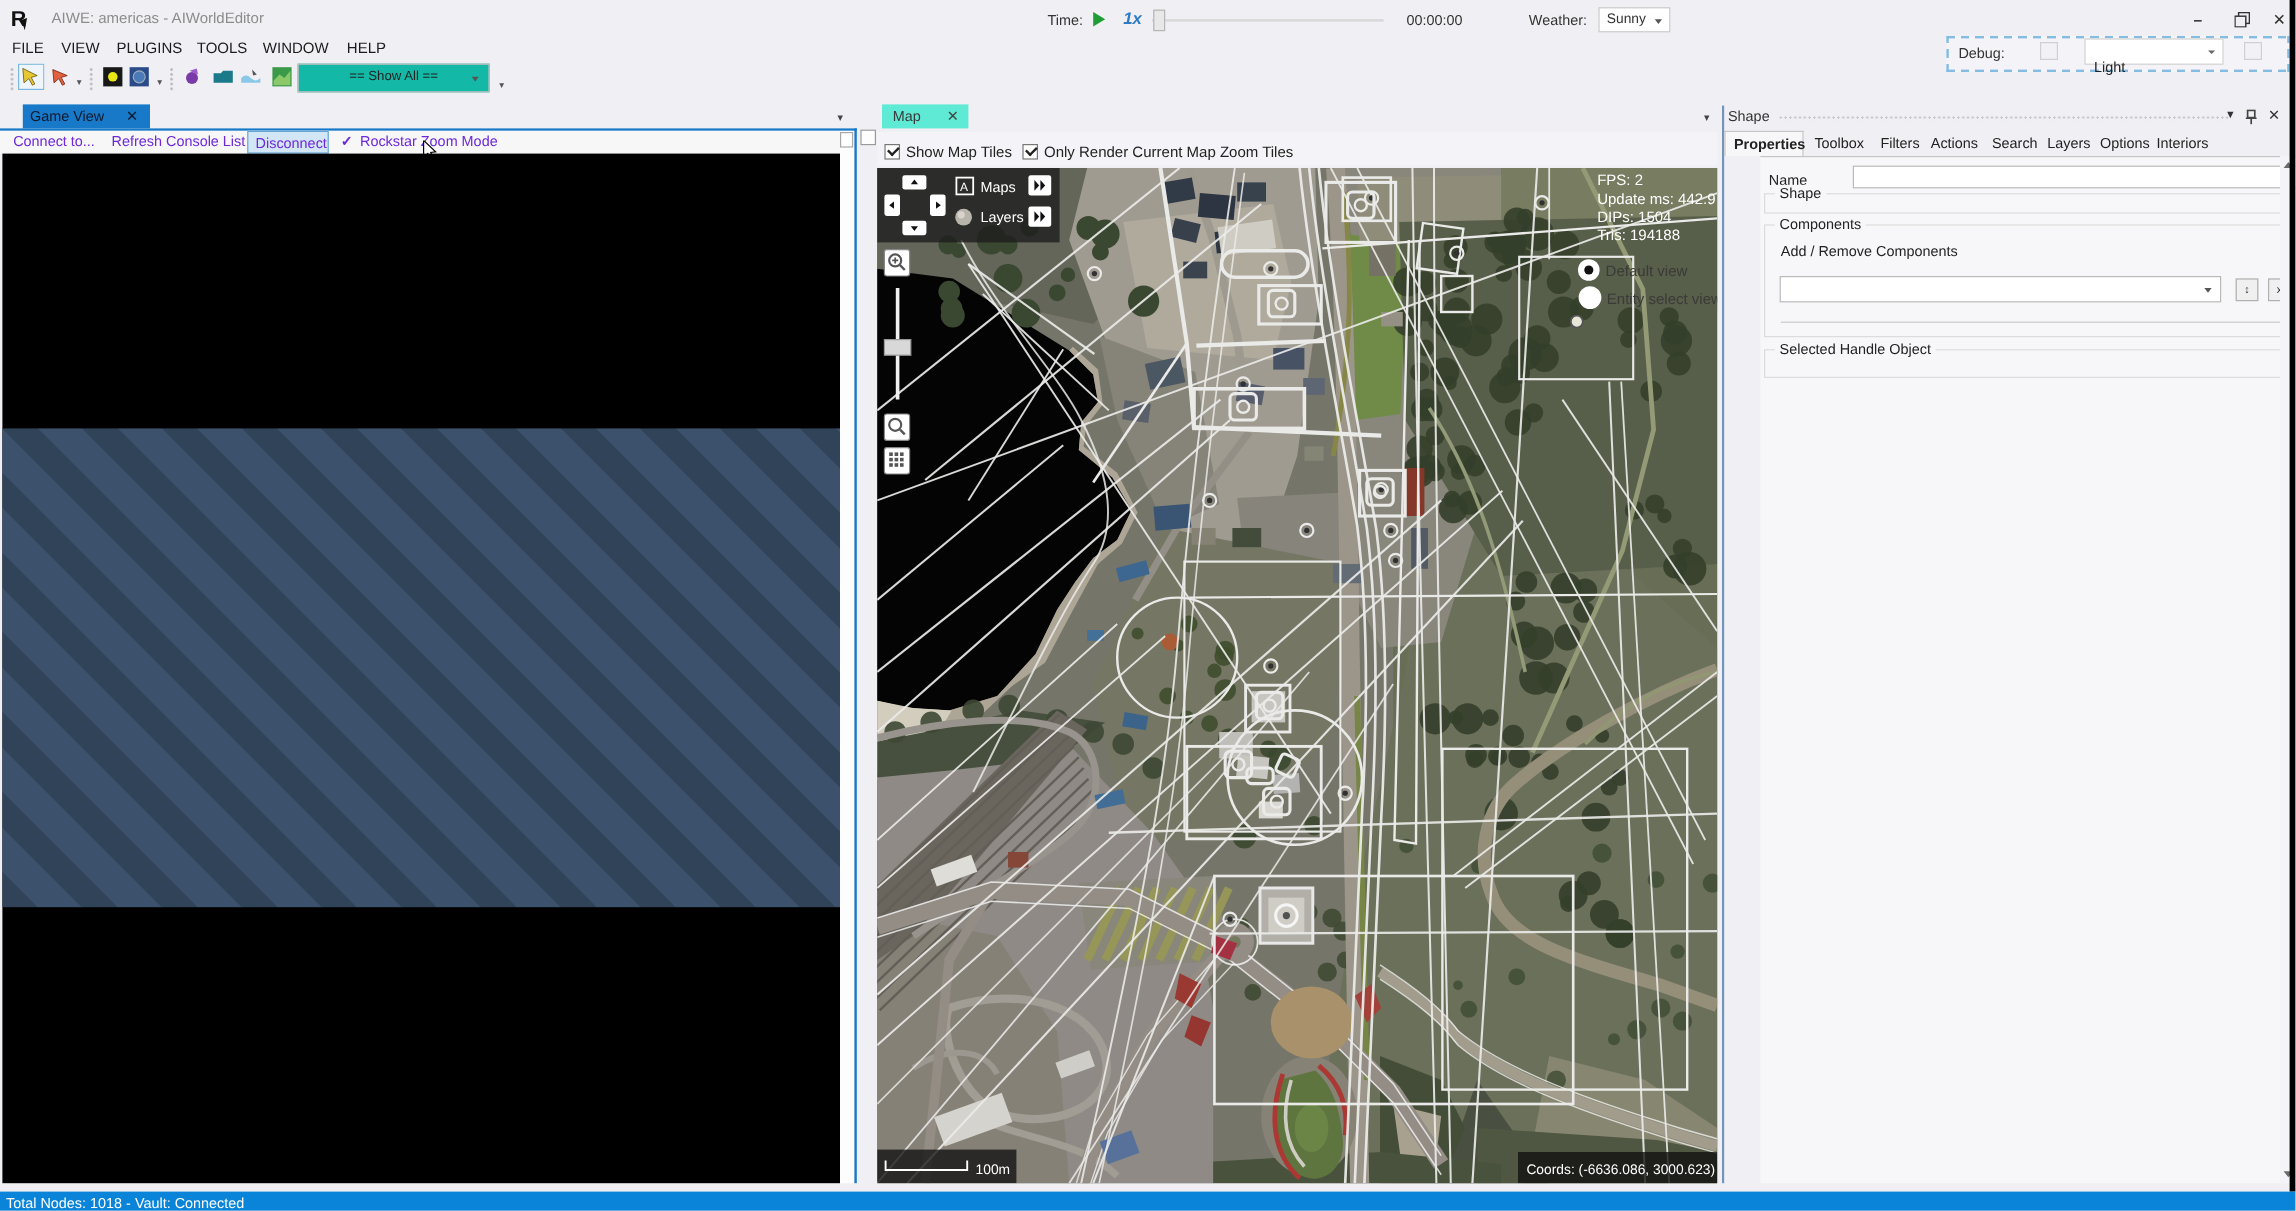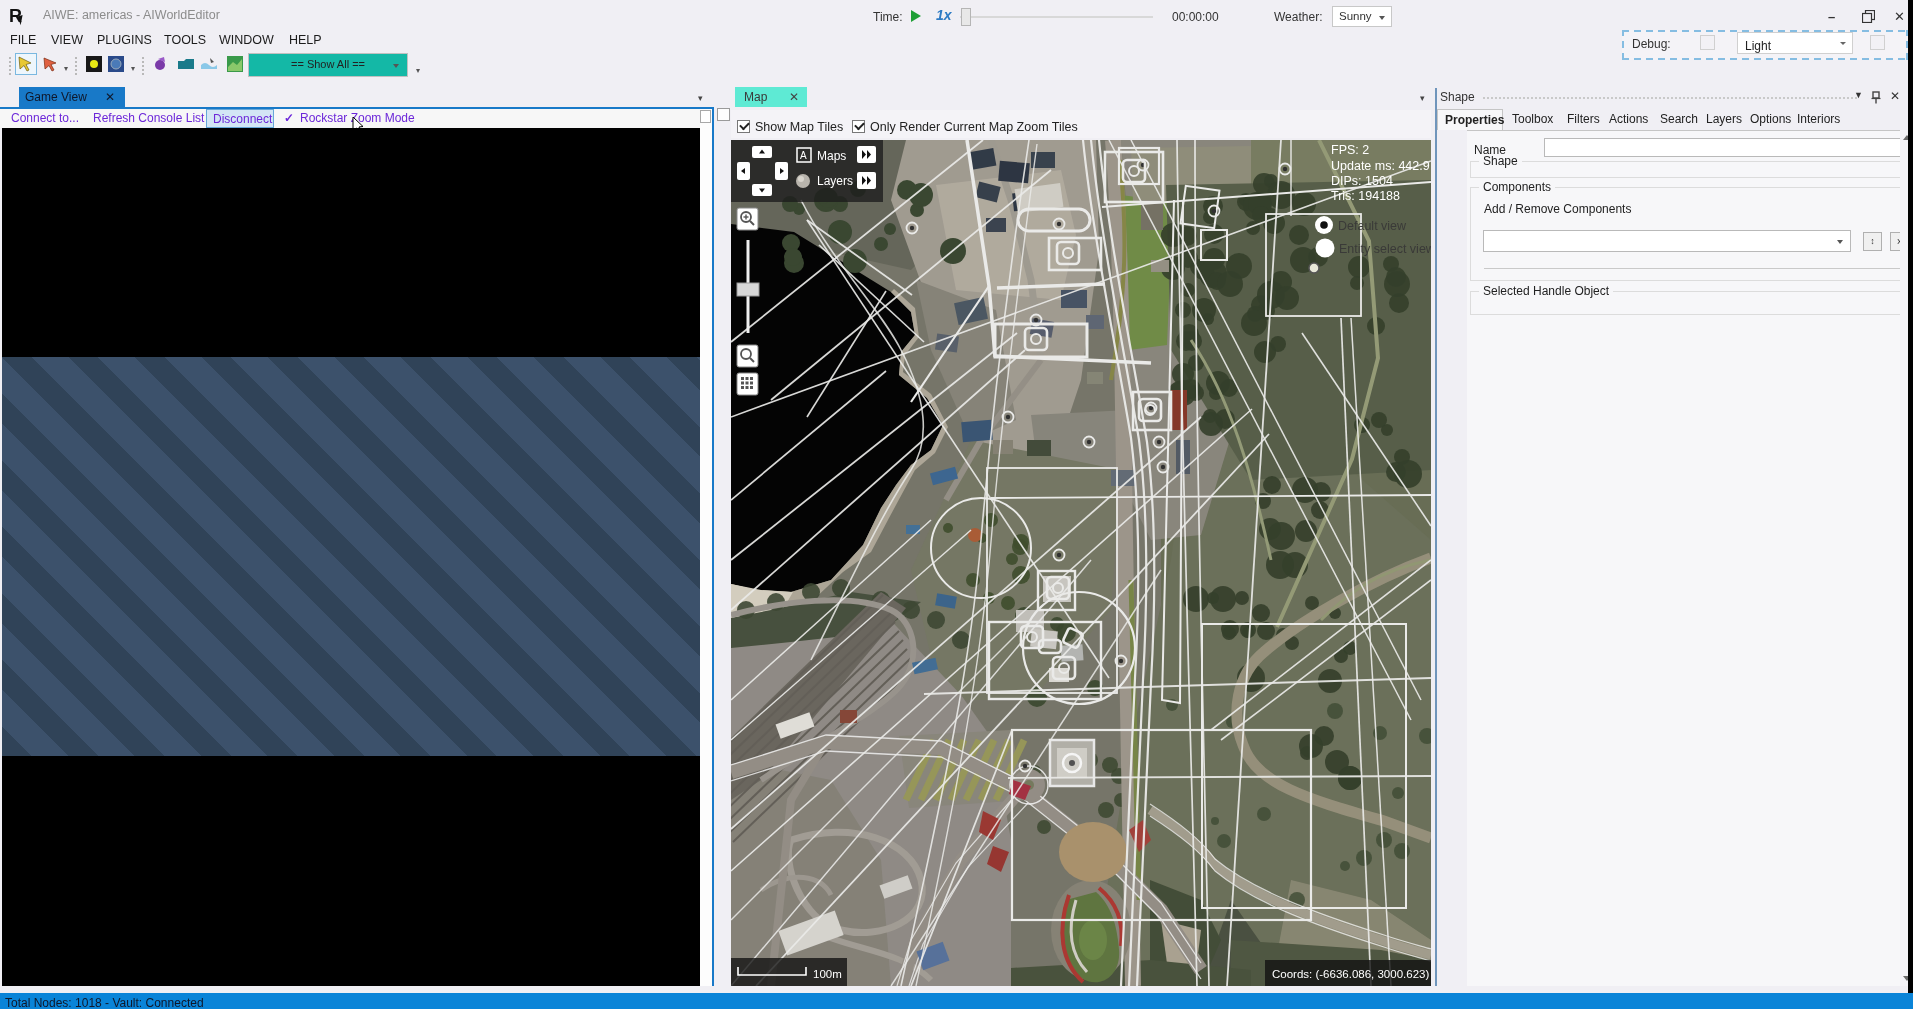--- a/index.html
+++ b/index.html
@@ -30,21 +30,21 @@
 #toolbar{left:0;top:52px;width:900px;height:30px;}
 .grip{position:absolute;top:4px;width:4px;height:20px;background-image:radial-gradient(#b9b9b9 1px,transparent 1.2px);background-size:4px 4px;}
 .ticon{position:absolute;top:3px;width:18px;height:18px;}
 .ddv{position:absolute;font-size:8px;color:#555;}
 #showall{left:248px;top:1px;width:160px;height:24px;background:#14b8a6;border:1px solid #c0c0c0;font-size:11px;color:#222;text-align:center;padding-top:4px;}
 #showall:after{content:"";position:absolute;right:8px;top:10px;border-top:4px solid #555;border-left:3.5px solid transparent;border-right:3.5px solid transparent;}
 
 #debugbox{left:1622px;top:30px;width:286px;height:30px;background:#f4f3f7;background-image:repeating-linear-gradient(90deg,#85bde2 0 7px,transparent 7px 12px),repeating-linear-gradient(90deg,#85bde2 0 7px,transparent 7px 12px),repeating-linear-gradient(0deg,#85bde2 0 7px,transparent 7px 12px),repeating-linear-gradient(0deg,#85bde2 0 7px,transparent 7px 12px);background-size:100% 2px,100% 2px,2px 100%,2px 100%;background-position:0 0,0 100%,0 0,100% 0;background-repeat:no-repeat;}
 #debugbox .lbl{position:absolute;left:10px;top:7px;font-size:12px;color:#333;}
 #dbgchk{position:absolute;left:78px;top:5px;width:15px;height:15px;background:#f2f1f5;border:1px solid #d0d0d0;}
-#lightdd{position:absolute;left:115px;top:2px;width:116px;height:22px;background:#fff;border:1px solid #d0d0d0;font-size:12px;color:#222;padding:6px 0 0 7px;}
+#lightdd{position:absolute;left:115px;top:2px;width:116px;height:22px;background:#fff;border:1px solid #d0d0d0;font-size:12px;color:#222;padding:16px 0 0 7px;}
 #lightdd:after{content:"";position:absolute;right:6px;top:9px;border-top:3px solid #666;border-left:3px solid transparent;border-right:3px solid transparent;}
 #dbgchk2{position:absolute;left:248px;top:5px;width:15px;height:15px;background:#f2f1f5;border:1px solid #d0d0d0;}
 
 #lpanel{left:0;top:85px;width:714px;height:901px;}
 #gvtab{position:absolute;left:19px;top:2px;width:106px;height:20px;background:#1879c8;color:#0f172a;font-size:12px;padding:3px 0 0 6px;}
 #gvtab .x{position:absolute;right:10px;top:3px;font-size:12px;}
 #lpanel .blueline{position:absolute;left:0;top:22px;width:714px;height:2px;background:#1879c8;}
 #lbar{position:absolute;left:0;top:24px;width:700px;height:19px;background:#f7f7f7;font-size:12px;color:#6d28d9;}
 #lbar span{position:absolute;top:2px;}
 #disc{position:absolute;left:206px;top:0px;width:68px;height:19px;background:#d3e6f5;border:1px solid #66a7d8;padding:2px 0 0 6px;}
@@ -76,21 +76,21 @@
 .gbox{position:absolute;border:1px solid #dcdcdc;}
 .glabel{position:absolute;top:-8px;left:8px;background:#f7f7f9;padding:0 4px;font-size:12px;color:#222;}
 #namelbl{position:absolute;left:7px;top:12px;font-size:12px;color:#222;}
 #nameinput{position:absolute;left:77px;top:7px;width:378px;height:19px;background:#fff;border:1px solid #b9b9b9;}
 #rscroll{position:absolute;left:463px;top:45px;width:13px;height:856px;background:#f4f3f7;}
 .sarrow{position:absolute;left:3px;width:0;height:0;border-left:4px solid transparent;border-right:4px solid transparent;}
 #combo{position:absolute;left:12px;top:42px;width:368px;height:22px;background:#fff;border:1px solid #b9b9b9;}
 #combo:after{content:"";position:absolute;right:7px;top:9px;border-top:4px solid #555;border-left:3.5px solid transparent;border-right:3.5px solid transparent;}
 .sbtn{position:absolute;top:44px;width:19px;height:19px;background:#f0f0f0;border:1px solid #b0b0b0;font-size:9px;color:#333;text-align:center;padding-top:3px;}
 
-#statusbar{left:0;top:993px;width:1913px;height:16px;background:#0a84d8;color:#0f172a;font-size:12px;}
+#statusbar{left:0;top:993px;width:1913px;height:16px;background:#0a84d8;color:#ffffff;font-size:12px;}
 #statusbar span{position:absolute;left:5px;top:3px;}
 </style></head>
 <body>
 <div id="app">
   <div id="titlebar" class="abs">
     <div id="rlogo" class="abs">R</div>
     <div id="wtitle" class="abs">AIWE: americas - AIWorldEditor</div>
     <div id="timelbl" class="abs tbtxt">Time:</div>
     <div id="play" class="abs"></div>
     <div id="fx" class="abs">1x</div>

